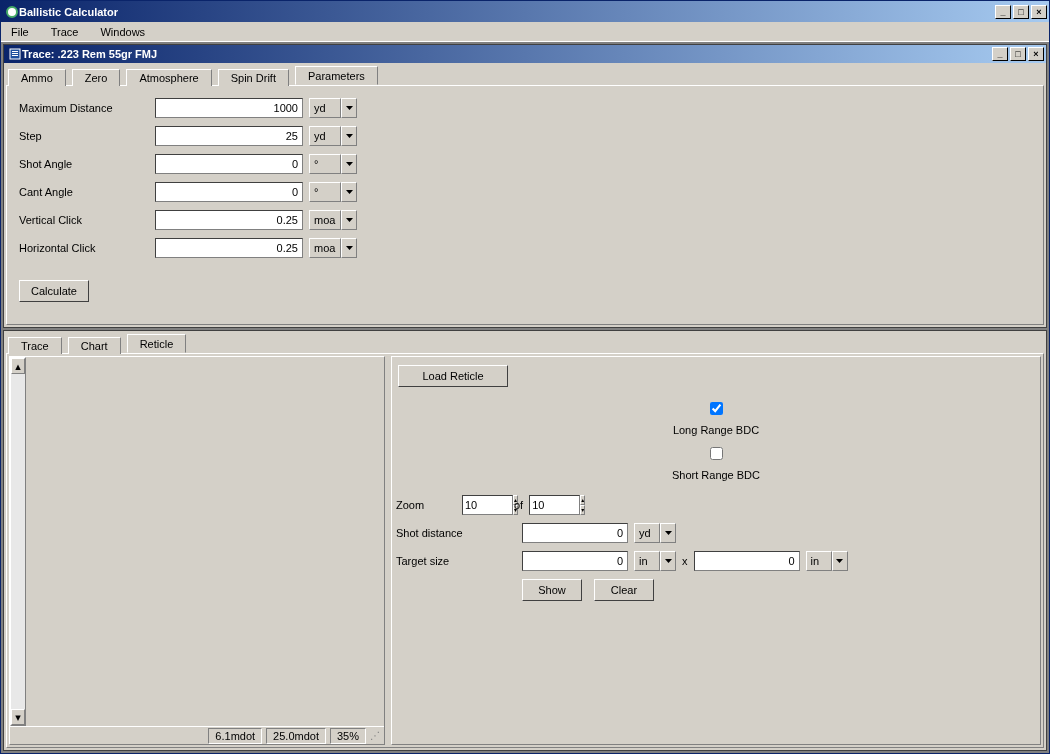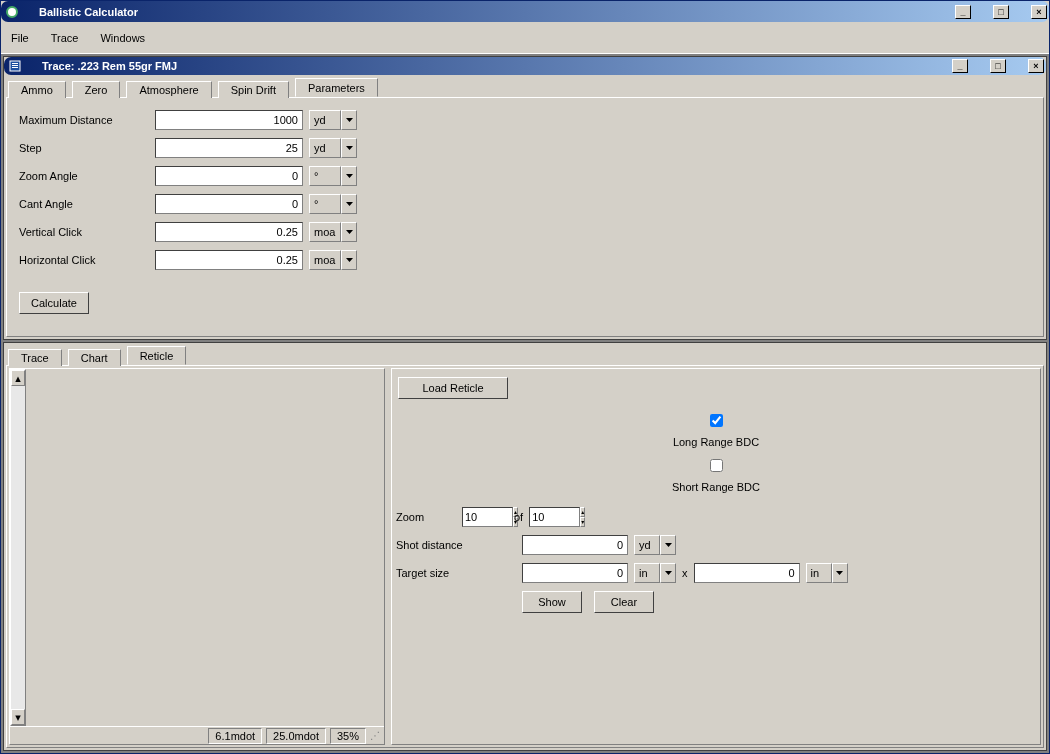--- a/index.html
+++ b/index.html
@@ -21,42 +21,41 @@
   }
   .window.main { width: 1050px; height: 754px; }
   .titlebar {
     height: 21px;
     background: linear-gradient(to right, #0a246a, #a6caf0);
     color: #fff;
     font-weight: bold;
     display: flex;
     align-items: center;
     padding: 0 2px 0 4px;
-    gap: 20px;
-    border-radius: 7px;
+    gap: 0;
   }
   .titlebar .title-text { flex: 1; }
   .titlebar .winbtn {
     width: 16px; height: 14px;
     background: #d4d0c8;
     border: 1px solid #000;
     border-top-color: #fff;
     border-left-color: #fff;
     display: flex; align-items: center; justify-content: center;
     font-family: Arial, sans-serif;
     font-size: 9px; font-weight: bold;
     color: #000;
     margin-left: 2px;
   }
   .titlebar .icon {
     width: 14px; height: 14px;
     display: inline-flex; align-items:center; justify-content:center;
   }
   .menubar {
-    height: 32px;
+    height: 20px;
     background: #d4d0c8;
     display: flex;
     align-items: center;
     padding: 0 6px;
     gap: 14px;
     border-bottom: 1px solid #fff;
   }
   .menubar .menu-item { padding: 2px 4px; }
   .client {
     flex: 1;
@@ -289,21 +288,21 @@
             <div class="unit-combo">
               <div class="unit-label">yd</div>
               <div class="drop">
                   <svg class="caret">
                     <path d="M0 0 L7 0 L3.5 4 Z" fill="#000"></path>
                   </svg>
                 </div>
             </div>
           </div>
           <div class="form-row">
-            <span class="label">Zoom Angle</span>
+            <span class="label">Shot Angle</span>
             <input class="text-input" value="0" style="">
             <div class="unit-combo">
               <div class="unit-label">°</div>
               <div class="drop">
                   <svg class="caret">
                     <path d="M0 0 L7 0 L3.5 4 Z" fill="#000"></path>
                   </svg>
                 </div>
             </div>
           </div>

